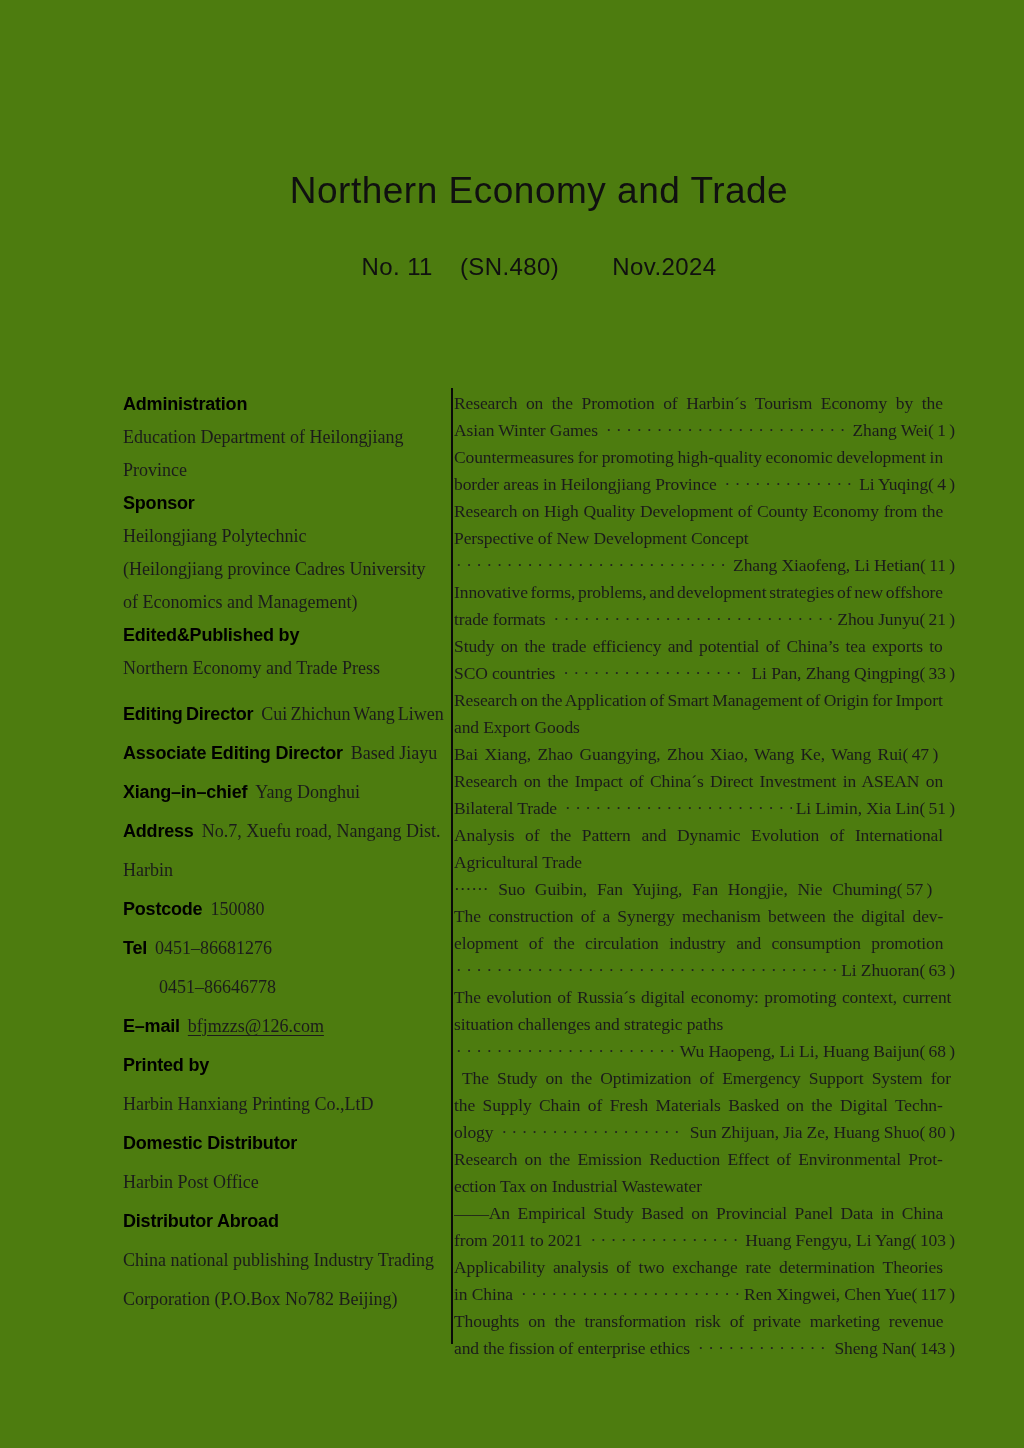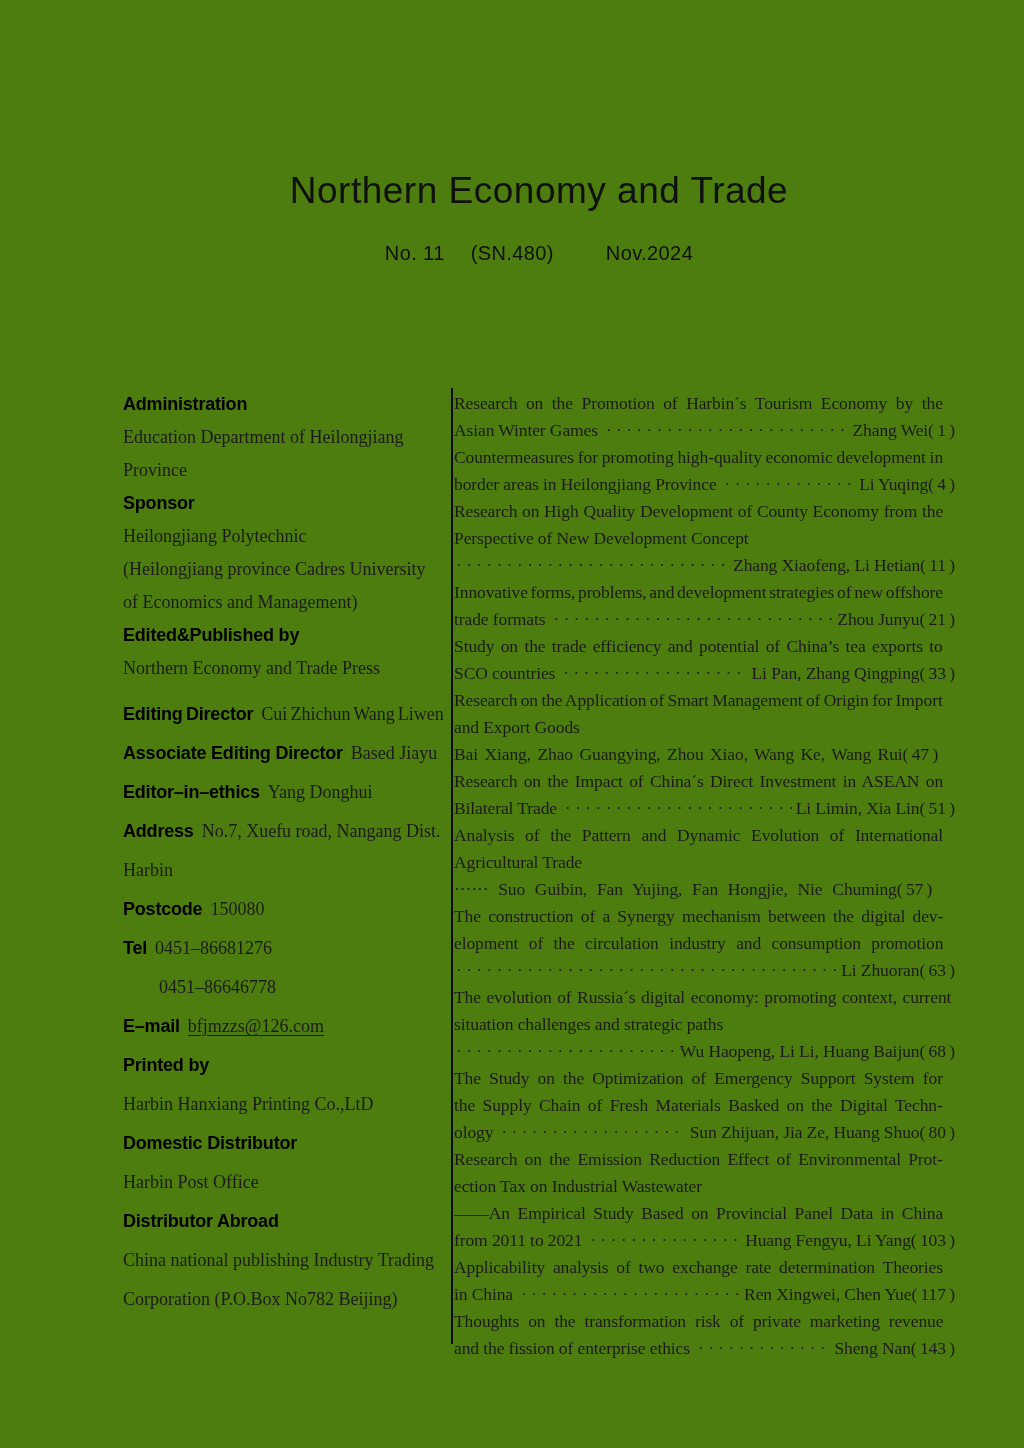--- a/index.html
+++ b/index.html
@@ -2,22 +2,22 @@
 <html><head>
 <meta charset="utf-8">
 <style>
   html,body{margin:0;padding:0;background:#fff;}
   .page{position:relative;width:1024px;height:1448px;background:#4d7c0f;color:#151515;overflow:hidden;}
 
   
   .masthead{position:absolute;top:0;left:123px;width:832px;text-align:center;}
   .jtitle{margin:170px 0 0;font-family:"Liberation Sans",sans-serif;font-weight:400;
           font-size:37px;line-height:1.12;letter-spacing:.5px;color:#101010;}
-  .issue-line{margin-top:30px;font-family:"Liberation Sans",sans-serif;font-weight:400;
-          font-size:20px;line-height:1.2;letter-spacing:.4px;color:#101010;}
+  .issue-line{margin-top:42px;font-family:"Liberation Sans",sans-serif;font-weight:400;
+          font-size:24px;line-height:1.2;letter-spacing:.4px;color:#101010;}
   .issue-line .serial{margin-left:20px;}
   .issue-line .date{margin-left:46px;}
 
   
   .content{position:absolute;top:388px;left:123px;width:832px;height:956px;display:flex;}
   .leftcol{width:330px;box-sizing:border-box;border-right:2px solid #0a0a0a;padding-right:6px;}
   .rightcol{flex:1;min-width:0;box-sizing:border-box;padding-left:1px;padding-top:2px;}
 
   
   .lline{font-family:"Liberation Serif",serif;font-size:18px;line-height:33px;
@@ -59,21 +59,21 @@
         <div class="lline a"><span class="val">Education Department of Heilongjiang</span></div>
         <div class="lline a"><span class="val">Province</span></div>
         <div class="lline a"><span class="lab">Sponsor</span></div>
         <div class="lline a"><span class="val">Heilongjiang Polytechnic</span></div>
         <div class="lline a"><span class="val">(Heilongjiang province Cadres University</span></div>
         <div class="lline a"><span class="val">of Economics and Management)</span></div>
         <div class="lline a"><span class="lab">Edited&amp;Published by</span></div>
         <div class="lline a"><span class="val">Northern Economy and Trade Press</span></div>
         <div class="lline b gap" style="word-spacing: -1.45px;"><span class="lab">Editing Director</span><span class="val">Cui Zhichun Wang Liwen</span></div>
         <div class="lline b"><span class="lab">Associate Editing Director</span><span class="val">Based Jiayu</span></div>
-        <div class="lline b"><span class="lab">Editor–in–ethics</span><span class="val">Yang Donghui</span></div>
+        <div class="lline b"><span class="lab">Xiang–in–chief</span><span class="val">Yang Donghui</span></div>
         <div class="lline b"><span class="lab">Address</span><span class="val">No.7,  Xuefu road, Nangang Dist.</span></div>
         <div class="lline b"><span class="val">Harbin</span></div>
         <div class="lline b"><span class="lab">Postcode</span><span class="val">150080</span></div>
         <div class="lline b"><span class="lab">Tel</span><span class="val">0451–86681276</span></div>
         <div class="lline b ind"><span class="val">0451–86646778</span></div>
         <div class="lline b"><span class="lab">E–mail</span><span class="val u">bfjmzzs@126.com</span></div>
         <div class="lline b"><span class="lab">Printed by</span></div>
         <div class="lline b"><span class="val">Harbin Hanxiang Printing Co.,LtD</span></div>
         <div class="lline b"><span class="lab">Domestic Distributor</span></div>
         <div class="lline b"><span class="val">Harbin Post Office</span></div>
@@ -150,21 +150,21 @@
         </div>
         <div class="toc-entry">
           <div class="tline"><span class="t fitj" style="word-spacing: 1.25px;">The evolution of Russia´s digital economy: promoting context, current</span></div>
           <div class="tline"><span class="t">situation challenges and strategic paths</span></div>
           <div class="tline leader">
             <span class="dots noleft">······················································································································································</span>
             <span class="r">Wu Haopeng, Li Li, Huang Baijun( 68 )</span>
           </div>
         </div>
         <div class="toc-entry">
-          <div class="tline"><span class="t fitj" style="word-spacing: 3.88889px;">The Study on the Optimization of Emergency Support System for</span></div>
+          <div class="tline"><span class="t fitj" style="word-spacing: 3.88889px; margin-left: 8px;">The Study on the Optimization of Emergency Support System for</span></div>
           <div class="tline"><span class="t fitj" style="word-spacing: 3.2px;">the Supply Chain of Fresh Materials Basked on the Digital Techn-</span></div>
           <div class="tline leader">
             <span class="t">ology</span>
             <span class="dots">······················································································································································</span>
             <span class="r">Sun Zhijuan, Jia Ze, Huang Shuo( 80 )</span>
           </div>
         </div>
         <div class="toc-entry">
           <div class="tline"><span class="t fitj" style="word-spacing: 3px;">Research on the Emission Reduction Effect of Environmental Prot-</span></div>
           <div class="tline"><span class="t">ection Tax on Industrial Wastewater</span></div>

